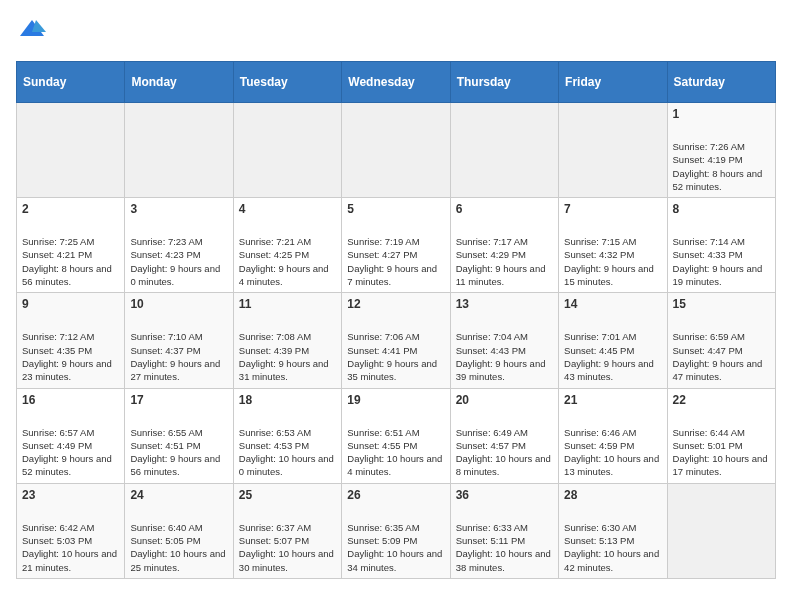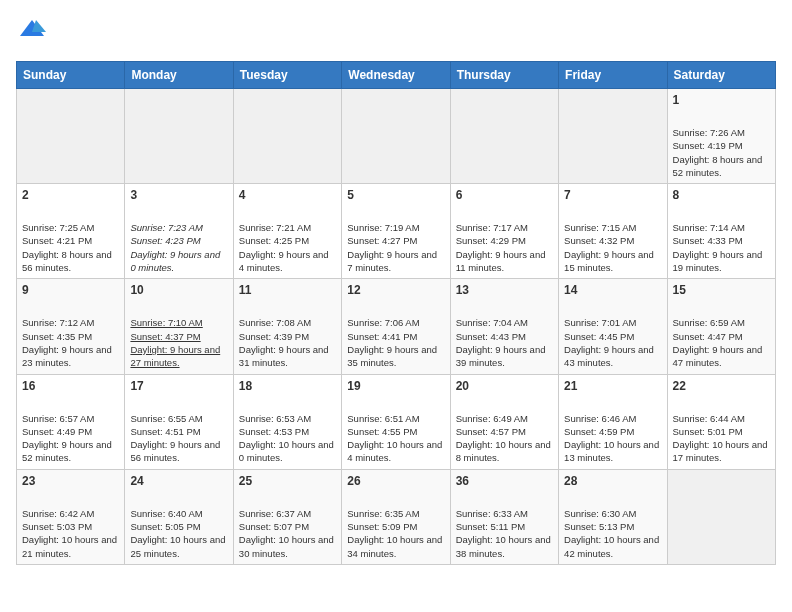--- a/index.html
+++ b/index.html
@@ -49,21 +49,21 @@
     }
     .calendar-table {
       width: 100%;
       border-collapse: collapse;
     }
     .calendar-table th {
       background: #3579c1;
       color: #fff;
       font-size: 12px;
       font-weight: bold;
-      padding: 6px 6px;
+      padding: 13px 6px;
       text-align: left;
       border: 1px solid #2a67a8;
     }
     .calendar-table td {
       border: 1px solid #ccc;
       vertical-align: top;
       padding: 4px 5px;
       width: calc(100% / 7);
       height: 88px;
       background: #fff;
@@ -140,21 +140,21 @@
       </tr>
       <tr>
         <td>
           <span class="day-number">2</span>
           <div class="day-info" style="white-space: pre-line;">Sunrise: 7:25 AM
 Sunset: 4:21 PM
 Daylight: 8 hours and 56 minutes.</div>
         </td>
         <td>
           <span class="day-number">3</span>
-          <div class="day-info" style="white-space: pre-line; font-style: italic;">Sunrise: 7:23 AM
+          <div class="day-info" style="white-space: pre-line;">Sunrise: 7:23 AM
 Sunset: 4:23 PM
 Daylight: 9 hours and 0 minutes.</div>
         </td>
         <td>
           <span class="day-number">4</span>
           <div class="day-info" style="white-space: pre-line;">Sunrise: 7:21 AM
 Sunset: 4:25 PM
 Daylight: 9 hours and 4 minutes.</div>
         </td>
         <td>
@@ -184,21 +184,21 @@
       </tr>
       <tr>
         <td>
           <span class="day-number">9</span>
           <div class="day-info" style="white-space: pre-line;">Sunrise: 7:12 AM
 Sunset: 4:35 PM
 Daylight: 9 hours and 23 minutes.</div>
         </td>
         <td>
           <span class="day-number">10</span>
-          <div class="day-info" style="white-space: pre-line; text-decoration: underline;">Sunrise: 7:10 AM
+          <div class="day-info" style="white-space: pre-line;">Sunrise: 7:10 AM
 Sunset: 4:37 PM
 Daylight: 9 hours and 27 minutes.</div>
         </td>
         <td>
           <span class="day-number">11</span>
           <div class="day-info" style="white-space: pre-line;">Sunrise: 7:08 AM
 Sunset: 4:39 PM
 Daylight: 9 hours and 31 minutes.</div>
         </td>
         <td>

